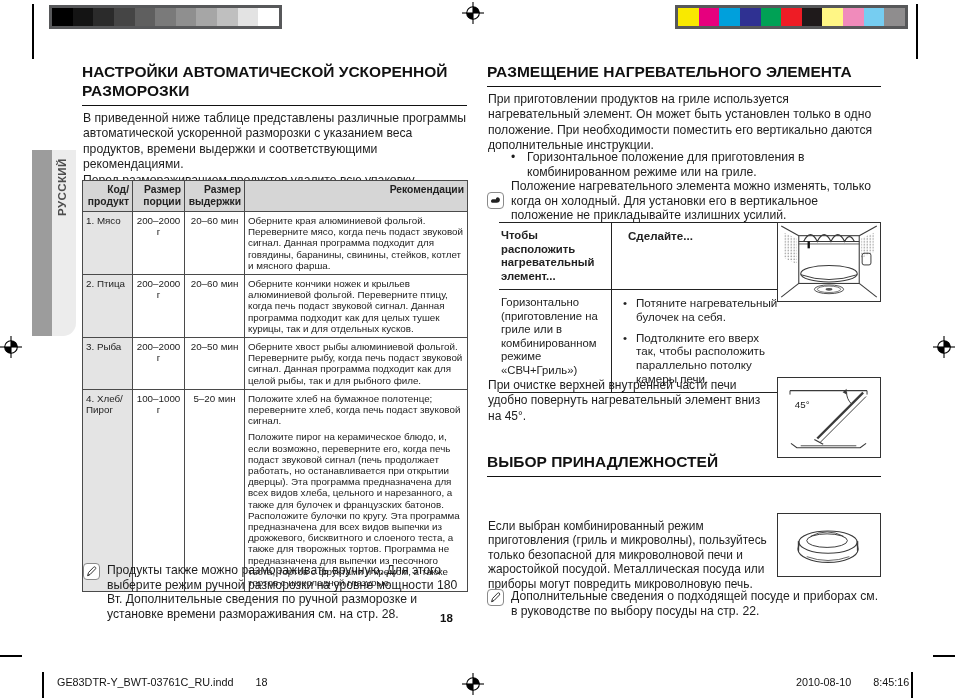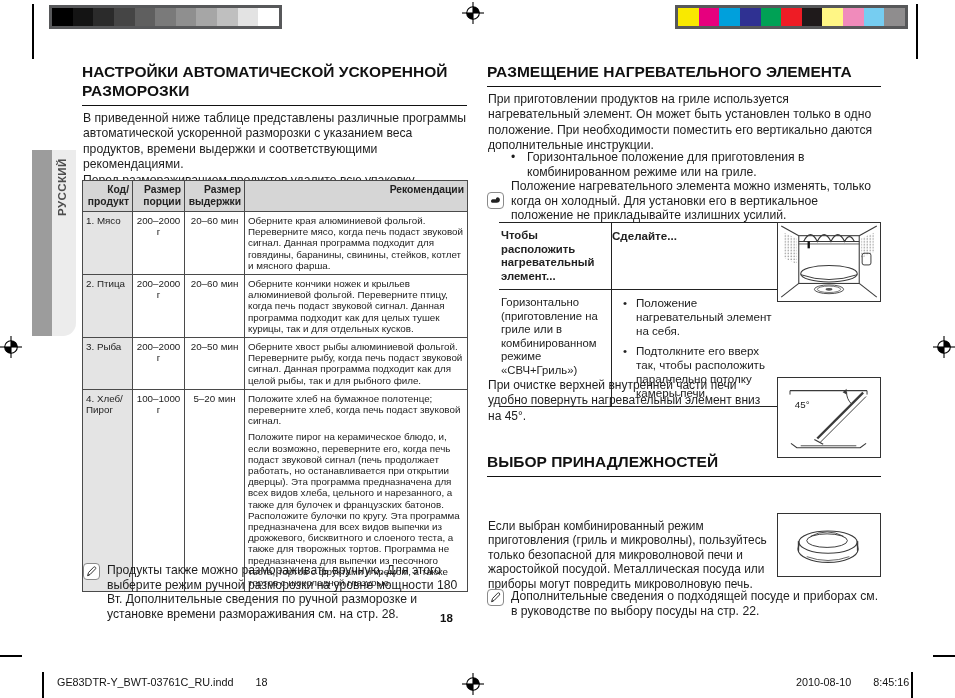--- a/index.html
+++ b/index.html
@@ -221,26 +221,26 @@
       <svg width="11" height="11" viewBox="0 0 11 11">
           <path d="M1 6.2 C1 4.8 2 4.2 3.4 4.2 L6 4.2 C6 3 6.7 2.3 7.6 2.3 C8.8 2.3 9.9 3.2 9.9 4.8 C9.9 6.6 8.6 7.8 6.7 7.8 L3.1 7.8 C1.9 7.8 1 7.4 1 6.2 Z" fill="#222"></path>
         </svg>
     </span>
     <div class="note-txt">Положение нагревательного элемента можно изменять, только когда он холодный. Для установки его в вертикальное положение не прикладывайте излишних усилий.</div>
   </div>
 
   <div class="heater-table">
     <div class="ht-row">
       <div class="ht-c1 hd">Чтобы расположить нагревательный элемент...</div>
-      <div class="ht-c2 hd" style="padding-left:0;">Сделайте...</div>
+      <div class="ht-c2 hd" style="padding-left:16px;">Сделайте...</div>
     </div>
     <div class="ht-row">
       <div class="ht-c1">Горизонтально (приготовление на гриле или в комбинированном режиме «СВЧ+Гриль»)</div>
       <div class="ht-c2">
-        <div class="step">Положение нагревательный элемент на себя.</div>
+        <div class="step">Потяните нагревательный булочек на себя.</div>
         <div class="step">Подтолкните его вверх так, чтобы расположить параллельно потолку камеры печи.</div>
       </div>
     </div>
   </div>
 
   <div class="fig" style="left:777px; top:222px; width:104px; height:80px;">
     <svg width="100%" height="100%" viewBox="0 0 104 80">
       <defs>
         <pattern id="dots" width="3" height="3" patternUnits="userSpaceOnUse">
             <circle cx="1.2" cy="1.2" r=".7" fill="#777"></circle>

